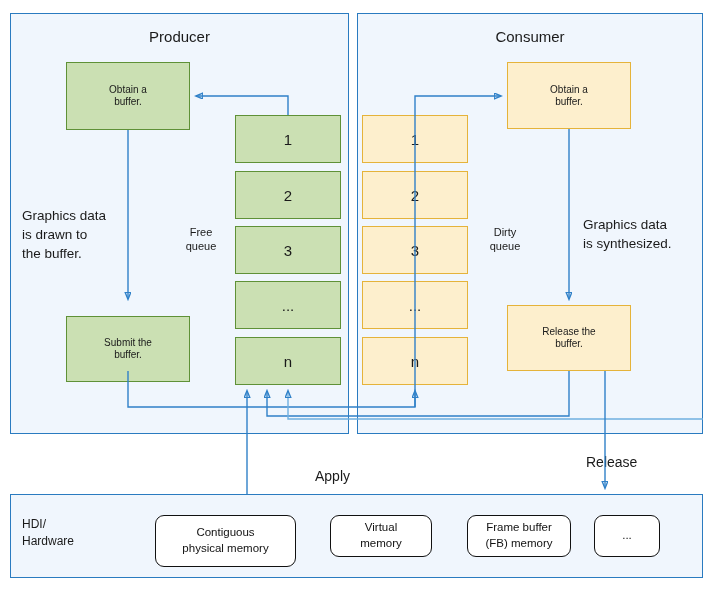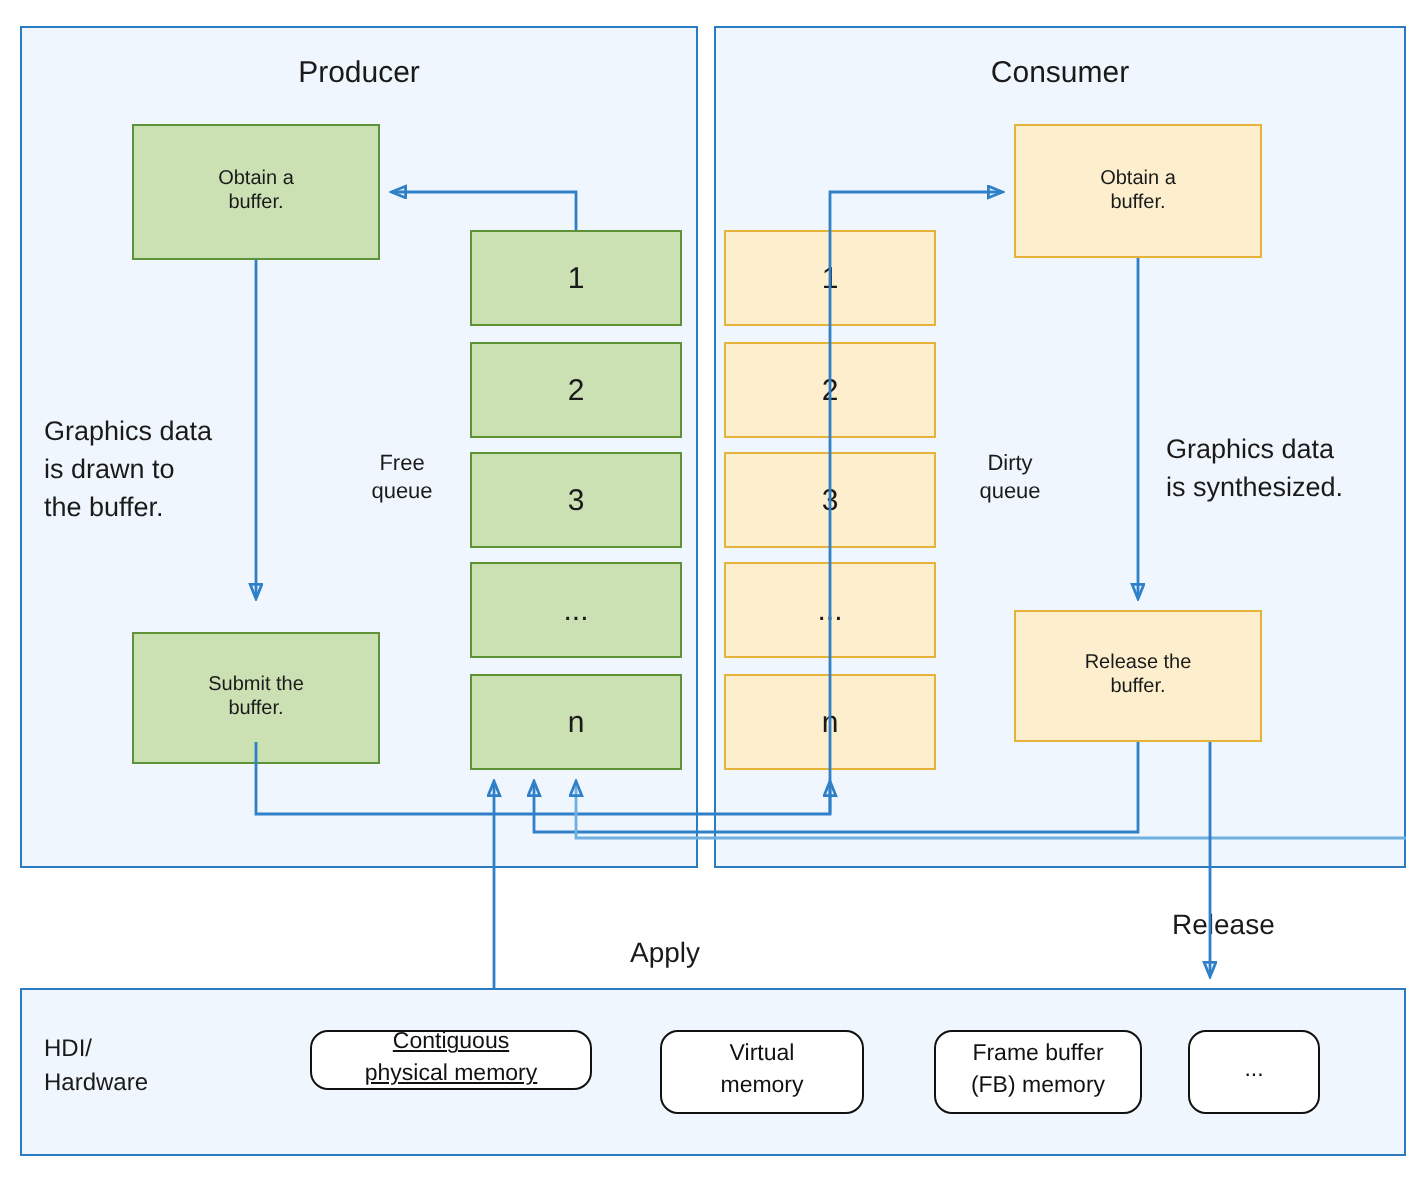--- a/index.html
+++ b/index.html
@@ -80,21 +80,21 @@
   <div class="qbox yellow" style="left:362px;top:226px;width:106px;height:48px;">3</div>
   <div class="qbox yellow" style="left:362px;top:281px;width:106px;height:48px;">...</div>
   <div class="qbox yellow" style="left:362px;top:337px;width:106px;height:48px;">n</div>
 
   <div class="edge-label" style="left:271px;top:468px;margin-left:44px;">Apply</div>
   <div class="edge-label" style="left:586px;top:454px;">Release</div>
 
   <div class="hw-label" style="left:22px;top:516px;width:110px;">HDI/
 Hardware</div>
 
-  <div class="memchip" style="left:155px;top:515px;width:141px;height:30px;text-decoration:underline;">Contiguous
+  <div class="memchip" style="left:155px;top:515px;width:141px;height:52px;">Contiguous
 physical memory</div>
   <div class="memchip" style="left:467px;top:515px;width:104px;height:42px;">Frame buffer
 (FB) memory</div>
   <div class="memchip" style="left:330px;top:515px;width:102px;height:42px;">Virtual
 memory</div>
   <div class="memchip" style="left:594px;top:515px;width:66px;height:42px;">...</div>
 
   <svg class="wires" viewBox="0 0 713 599">
     <defs>
       <marker id="ah" markerWidth="9" markerHeight="9" refX="7.4" refY="3.4" orient="auto" markerUnits="userSpaceOnUse">

